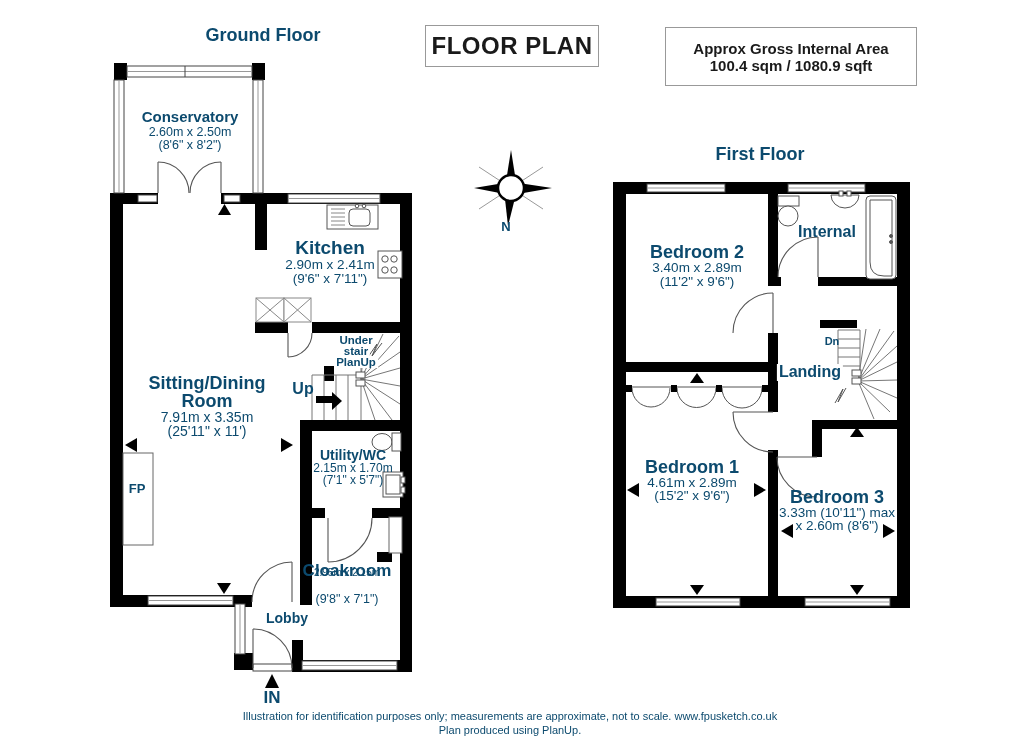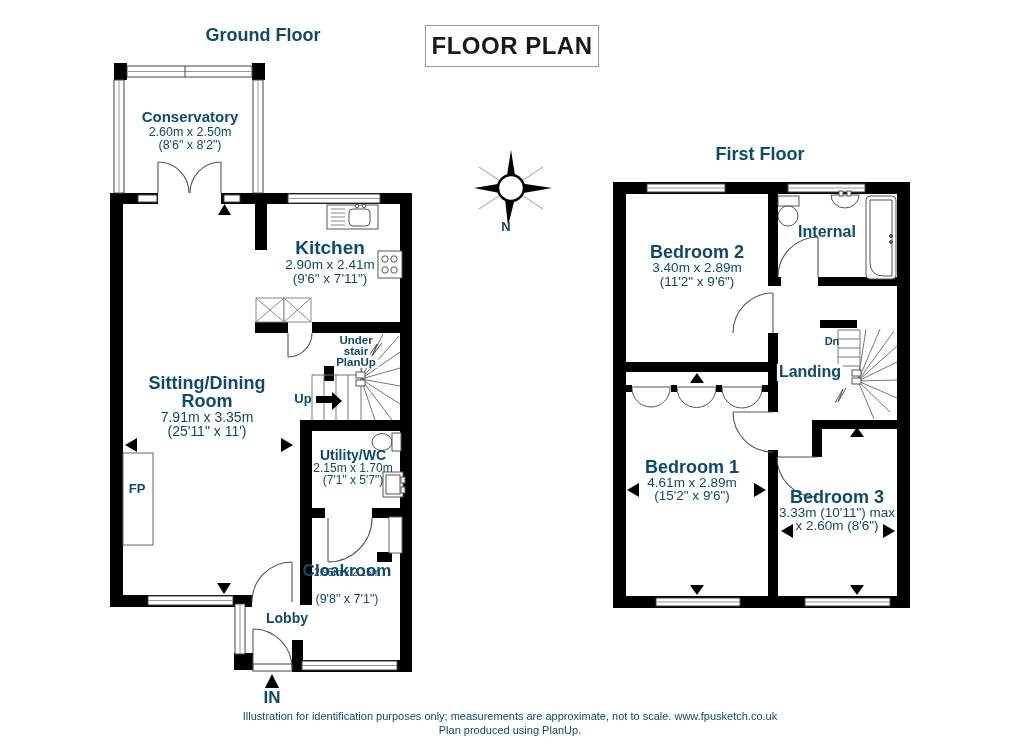--- a/index.html
+++ b/index.html
@@ -258,40 +258,44 @@
     <circle cx="511" cy="188" r="13" fill="#fff" stroke="#000" stroke-width="2.5"></circle>
   </g>
 </svg>
 
 <div class="lbl b" style="left:263px;top:26px;font-size:18px;">Ground Floor</div>
 <div class="lbl b" style="left:760px;top:145px;font-size:18px;">First Floor</div>
 
 <div class="box" style="left:425px;top:25px;width:172px;height:40px;">
   <span class="b" style="font-size:24px;letter-spacing:0.5px;">FLOOR PLAN</span>
 </div>
+<div class="box" style="left:665px;top:27px;width:250px;height:57px;">
+  <span class="b" style="font-size:15px;">Approx Gross Internal Area</span>
+  <span class="b" style="font-size:15px;">100.4 sqm / 1080.9 sqft</span>
+</div>
 
 <div class="lbl b" style="left:506px;top:220px;font-size:13px;">N</div>
 
 <div class="lbl b" style="left:190px;top:109px;font-size:15px;">Conservatory</div>
 <div class="lbl" style="left:190px;top:126px;font-size:12.5px;">2.60m x 2.50m</div>
 <div class="lbl" style="left:190px;top:139px;font-size:12.5px;">(8'6" x 8'2")</div>
 
 <div class="lbl b" style="left:330px;top:238px;font-size:19px;">Kitchen</div>
 <div class="lbl" style="left:330px;top:258px;font-size:13.5px;">2.90m x 2.41m</div>
 <div class="lbl" style="left:330px;top:272px;font-size:13.5px;">(9'6" x 7'11")</div>
 
 <div class="lbl b" style="left:207px;top:374px;font-size:18px;">Sitting/Dining</div>
 <div class="lbl b" style="left:207px;top:392px;font-size:18px;">Room</div>
 <div class="lbl" style="left:207px;top:410px;font-size:14px;">7.91m x 3.35m</div>
 <div class="lbl" style="left:207px;top:424px;font-size:14px;">(25'11" x 11')</div>
 
 <div class="lbl b whitebg" style="left:356px;top:334px;font-size:11.5px;">Under</div>
 <div class="lbl b whitebg" style="left:356px;top:345px;font-size:11.5px;">stair</div>
 <div class="lbl b whitebg" style="left:356px;top:356px;font-size:11.5px;">PlanUp</div>
-<div class="lbl b" style="left:303px;top:392px;font-size:13px;">Up</div>
+<div class="lbl b" style="left:303px;top:381px;font-size:16px;">Up</div>
 
 <div class="lbl b" style="left:353px;top:448px;font-size:14px;">Utility/WC</div>
 <div class="lbl" style="left:353px;top:462px;font-size:12px;">2.15m x 1.70m</div>
 <div class="lbl" style="left:353px;top:474px;font-size:12px;">(7'1" x 5'7")</div>
 
 <div class="lbl b" style="left:347px;top:562px;font-size:17px;">Cloakroom</div>
 <div class="lbl" style="left:347px;top:568px;font-size:10px;">2.95m x 2.15m</div>
 <div class="lbl" style="left:347px;top:593px;font-size:12.5px;">(9'8" x 7'1")</div>
 
 <div class="lbl b" style="left:269px;top:611px;font-size:14px;padding-left:36px;">Lobby</div>

